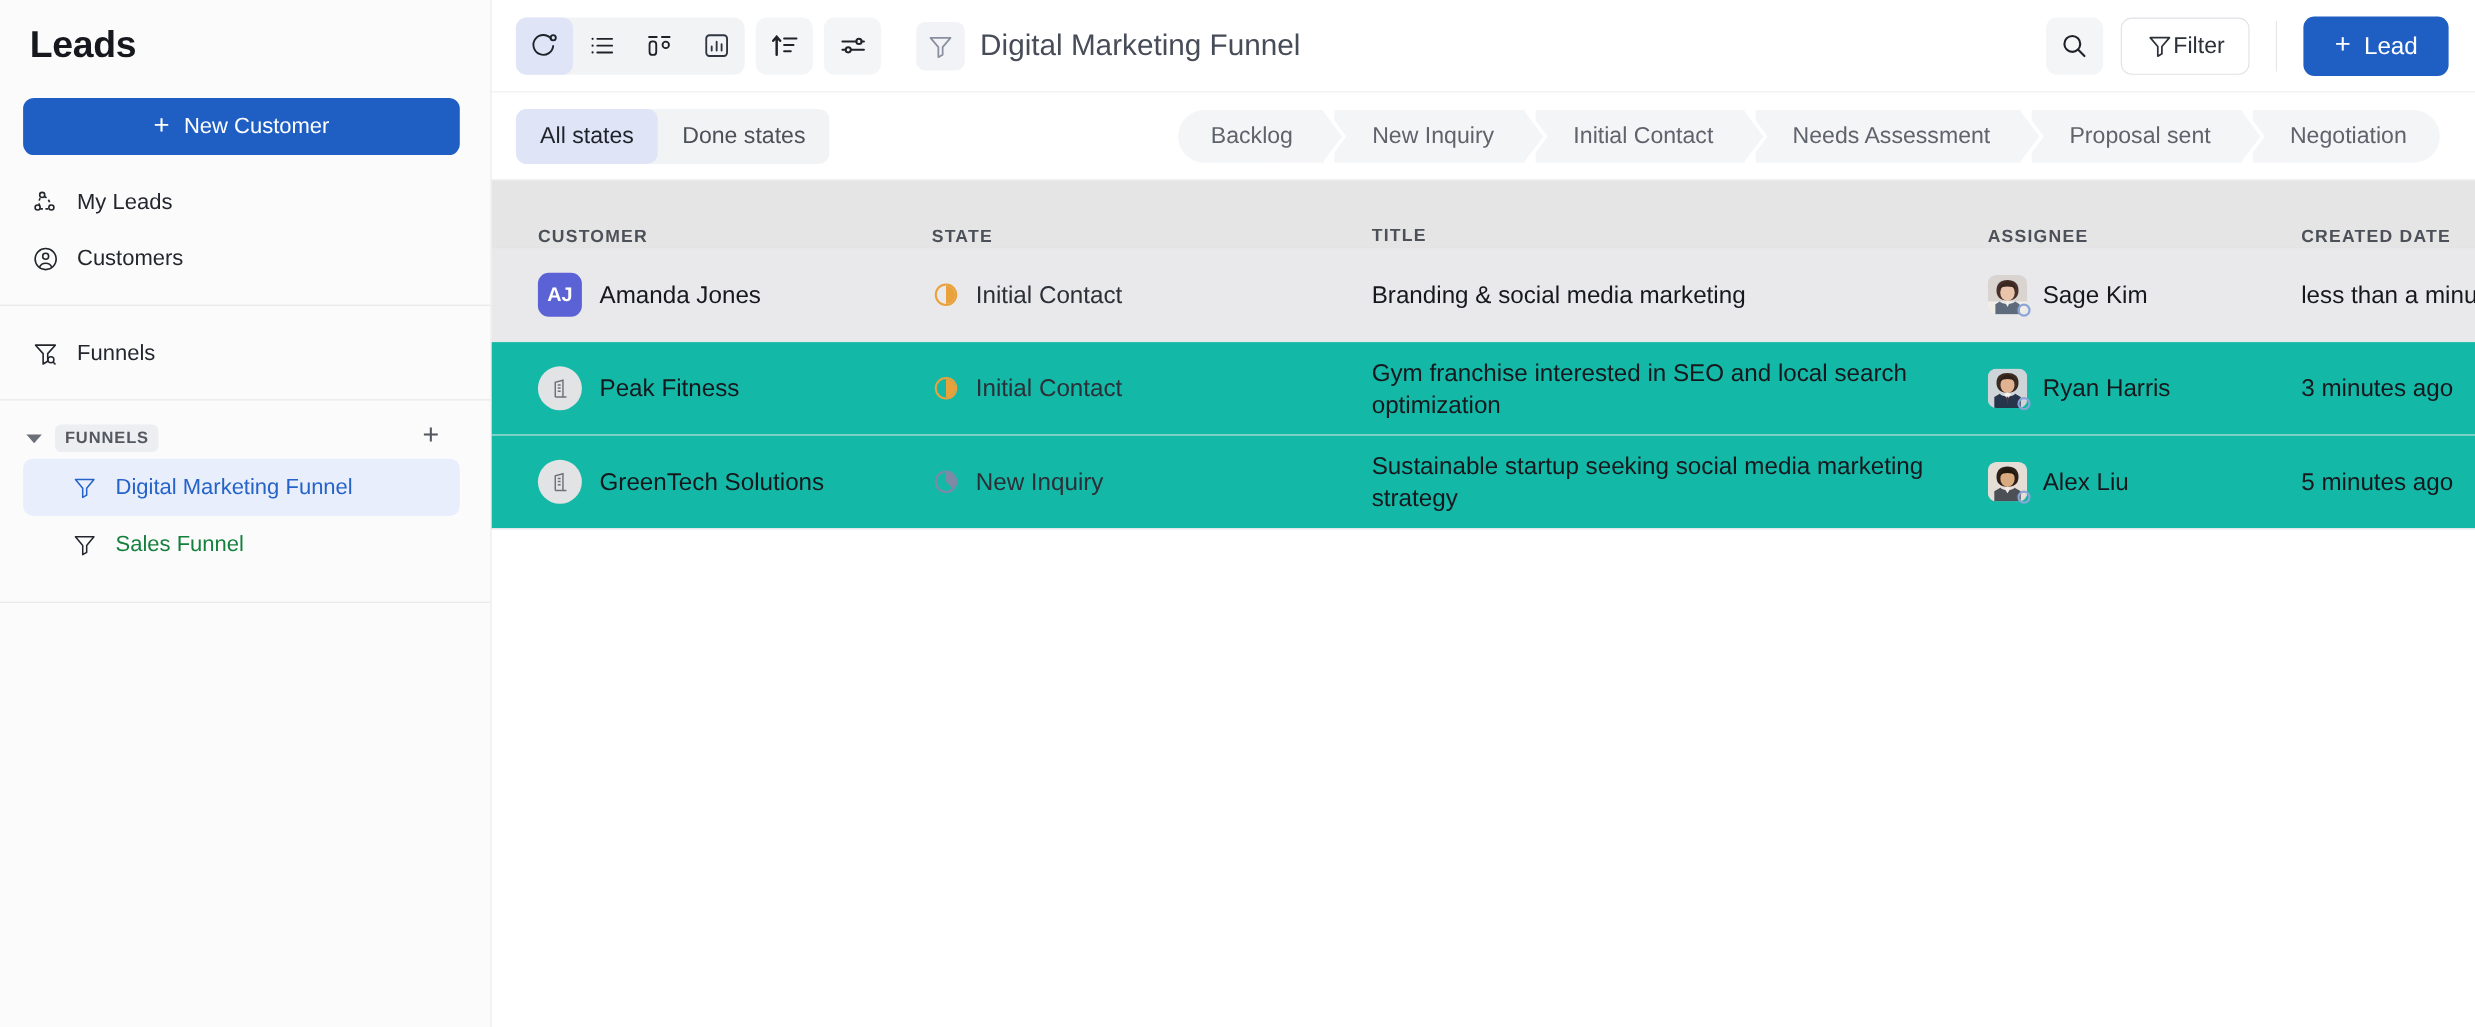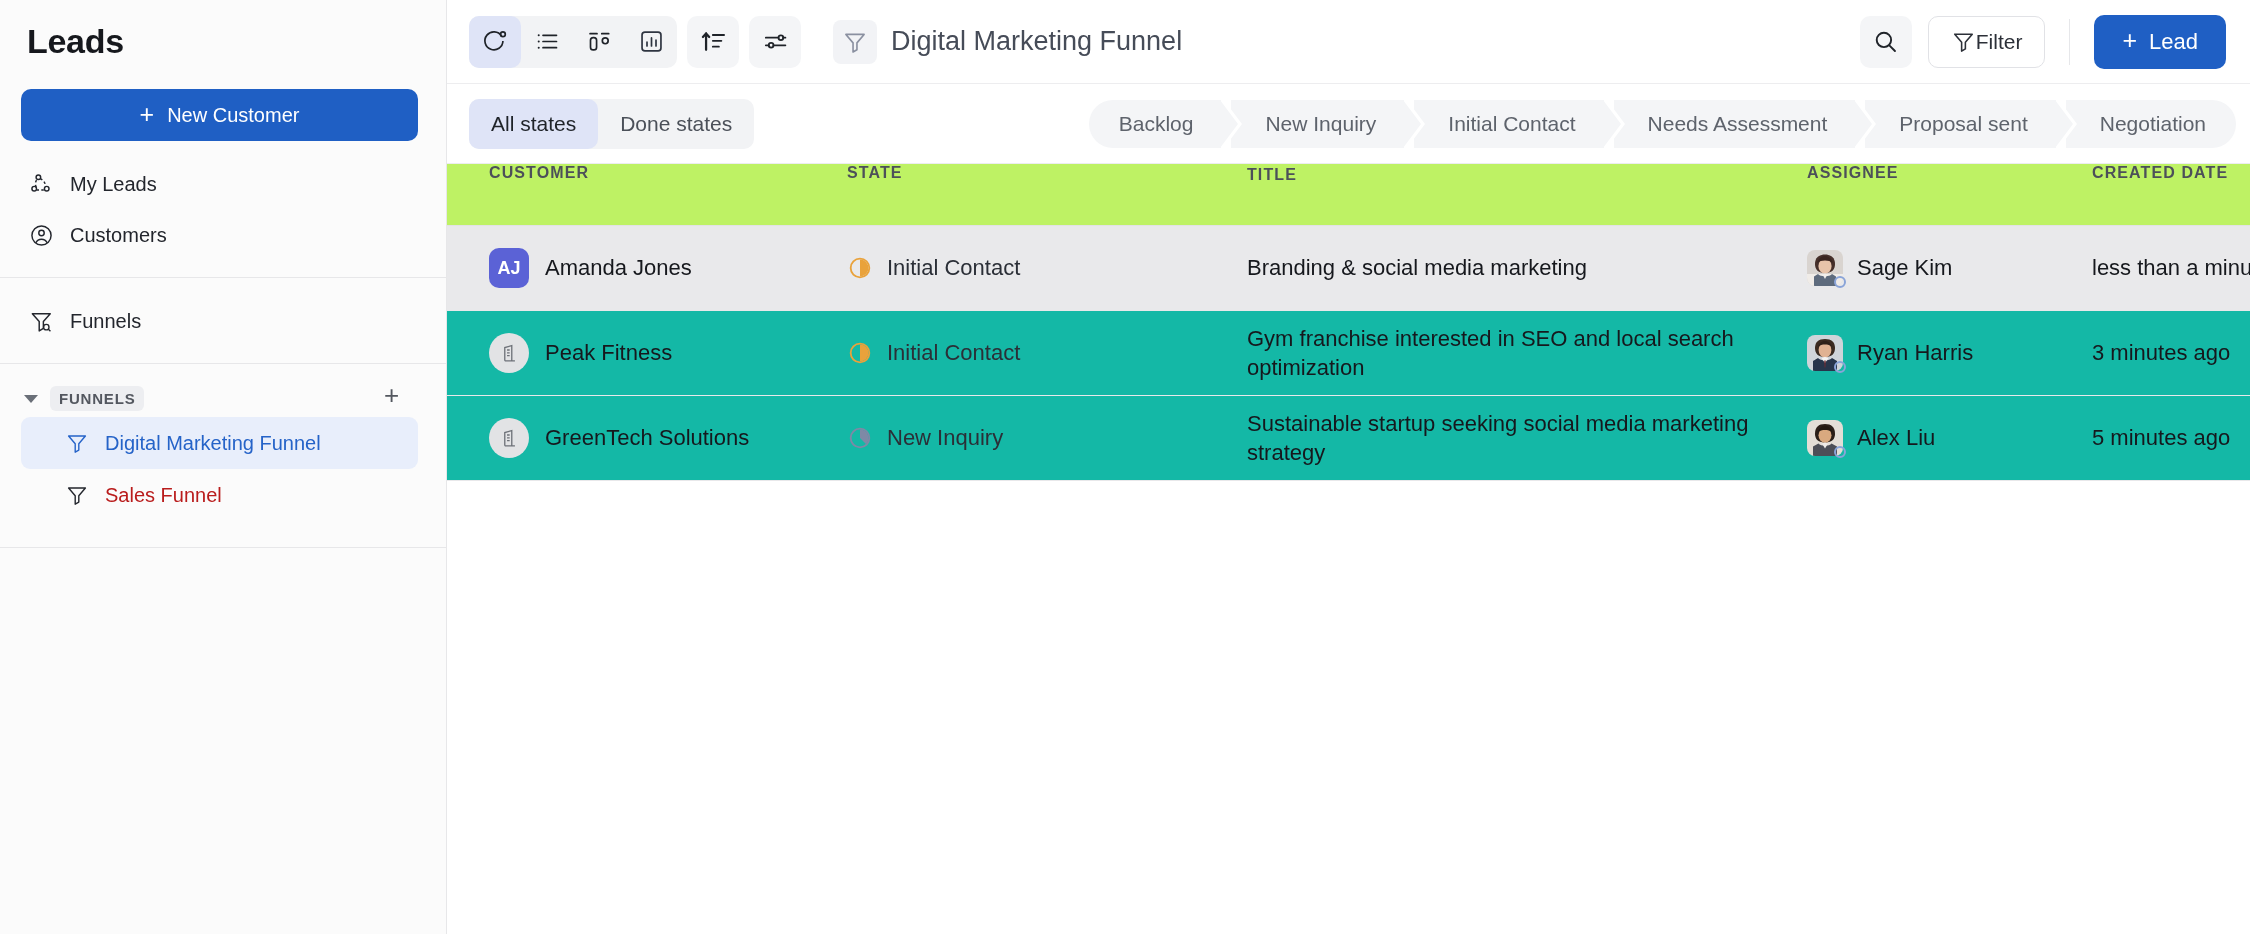--- a/index.html
+++ b/index.html
@@ -58,21 +58,21 @@
   }
   .section-head .sh-label {
     background: #edeef1; border-radius: 6px; padding: 4px 9px;
   }
   .section-head .add-btn {
     position: absolute; right: 18px; font-size: 26px;
     color: #53575f; font-weight: 300; line-height: 1; top: 2px;
   }
   .funnel-item {
     height: 52px; display: flex; align-items: center; gap: 16px;
-    padding-left: 44px; font-size: 20px; color: #b91c1c;
+    padding-left: 44px; font-size: 20px; color: #15803d;
     margin: 0 28px 0 21px; border-radius: 9px; cursor: pointer;
   }
   .funnel-item.active { background: #e8eefb; color: #2563c8; }
   .funnel-item.active svg { stroke: #2563c8; }
   .sidebar-foot-divider { margin-top: 10px; }
 
   
   .main { flex: 1; height: 934px; display: flex; flex-direction: column; min-width: 0; background:#fff;}
 
   .topbar {
@@ -103,21 +103,21 @@
     border:1px solid #e1e2e6; border-radius:10px; background:#fff; cursor:pointer;
     font-size: 21px; color:#2c3038; margin-left: 16px;
   }
   .vert-sep { width:1px; height:46px; background:#e6e7ea; margin: 0 24px; }
   .lead-btn {
     height: 54px; padding: 0 28px; display:flex; align-items:center; gap:12px;
     background:#1f5fc4; color:#fff; border-radius:10px; cursor:pointer; font-size:22px;
   }
 
   .statesbar {
-    height: 80px; display:flex; align-items:center; padding: 0 14px 0 22px;
+    height: 80px; display:flex; align-items:center; padding: 0 32px 0 22px;
     border-bottom: 1px solid #ededef; flex: 0 0 80px;
   }
   .state-toggle { display:flex; background:#f2f3f5; border-radius:10px; height:50px; align-items:center;}
   .state-toggle .st {
     height:50px; padding: 0 22px; display:flex; align-items:center; justify-content:center;
     font-size:21px; color:#4b5059; border-radius:10px; cursor:pointer;
   }
   .state-toggle .st.active { background:#dfe4f7; color:#1f2329; }
   .pipeline { display:flex; align-items:center; margin-left:auto; }
   .chev {
@@ -134,22 +134,22 @@
   }
   .chev::before {
     content:""; position:absolute; right:-21px; top:0; width:0; height:0;
     border-top: 24px solid transparent; border-bottom: 24px solid transparent;
     border-left: 18px solid #ffffff; z-index:1;
   }
   .chev:last-child::after, .chev:last-child::before { display:none; }
 
   
   .thead {
-    height: 62px; display:flex; align-items:flex-start;
-    background:#bef264; border-bottom:1px solid #e2e2e5;
+    height: 62px; display:flex; align-items:flex-end;
+    background:#e5e5e5; border-bottom:1px solid #e2e2e5;
     font-size:16px; letter-spacing:1.1px; color:#4c5059; font-weight:bold;
   }
   .row {
     display:flex; align-items:center; min-height: 85px;
     border-bottom: 1px solid #e8e8ea; font-size:22px; color:#16181d;
   }
   .row.alt { background:#e9e9eb; }
   .row.plain { background:#14b8a6; }
 
   .c-customer { width: 400px; flex:0 0 400px; padding-left: 42px; display:flex; align-items:center; gap:16px;}

